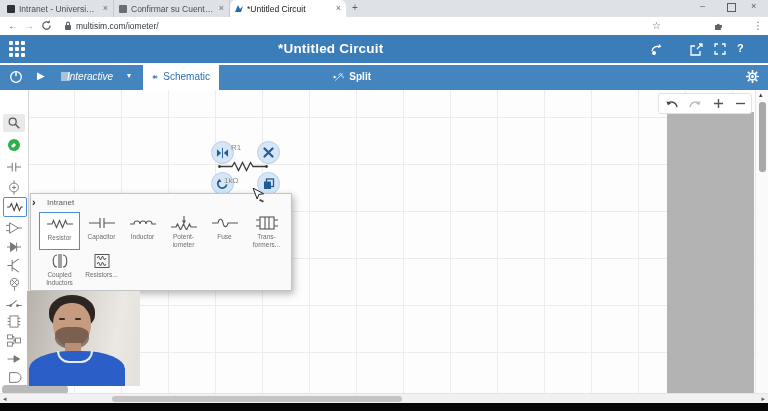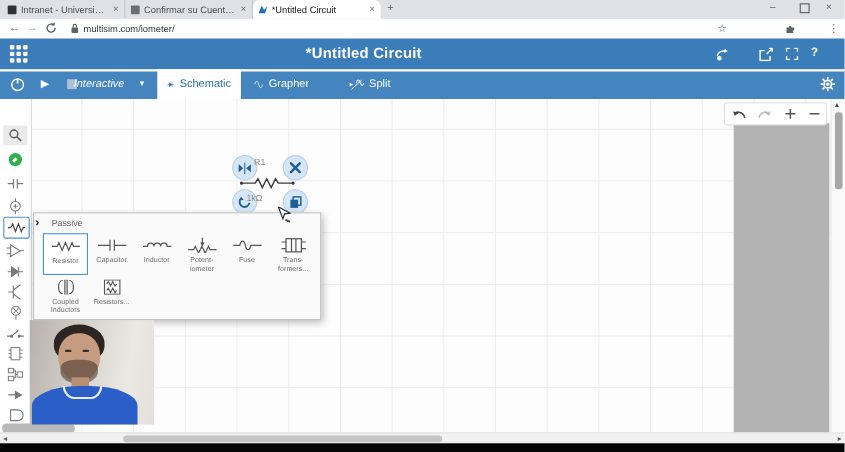--- a/index.html
+++ b/index.html
@@ -196,27 +196,21 @@
       <svg width="14" height="12" viewBox="0 0 14 12">
           <g stroke="#2a6fad" stroke-width="1.2">
             <line x1="0" y1="6" x2="4" y2="6"></line>
             <path d="M4 2.5L9.5 6 4 9.5z" fill="#2a6fad"></path>
             <line x1="9.5" y1="2" x2="9.5" y2="10"></line>
             <line x1="9.5" y1="6" x2="14" y2="6"></line>
           </g>
         </svg>
       <span>Schematic</span>
     </div>
-    <div class="viewtab" style="left:222px;width:68px;">
-      <svg width="15" height="11" viewBox="0 0 15 11">
-          <path d="M1 6c2-7 4.5-7 6.5 0s4.5 7 6.5 0" fill="none" stroke="#fff" stroke-width="1.3"></path>
-        </svg>
-      <span>Grapher</span>
-    </div>
-    <div class="viewtab" style="left:308px;width:56px;">
+    <div class="viewtab" style="left:324px;width:56px;font-weight:bold;">
       <svg width="16" height="12" viewBox="0 0 16 12">
           <path d="M1 4l4 2-4 2z" fill="#fff"></path>
           <path d="M14 1L3 11" stroke="#fff" stroke-width="1"></path>
           <path d="M8 4c1.5-4 3-4 4.5 0s3 4 3.5 0" fill="none" stroke="#fff" stroke-width="1.1"></path>
         </svg>
       <span>Split</span>
     </div>
     <span class="abs" style="left:745px;top:6px;">
       <svg width="15" height="15" viewBox="0 0 16 16">
           <g stroke="#fff" stroke-width="1.7">
@@ -365,21 +359,21 @@
     <svg width="50" height="13" viewBox="0 0 50 13">
         <path d="M1 6.5h13l2.5-4 4 8 4-8 4 8 4-8 2.5 4h13" fill="none" stroke="#3a3a3a" stroke-width="1.3"></path>
         <circle cx="1.5" cy="6.5" r="1.4" fill="#3a3a3a"></circle>
         <circle cx="48.5" cy="6.5" r="1.4" fill="#3a3a3a"></circle>
       </svg>
   </div>
   <span class="reflabel" style="left:224px;top:176px;text-align:right;">1kΩ</span>
 
   <div class="popup">
     <span class="pchev">›</span>
-    <span class="ptitle">Passive</span>
+    <span class="ptitle">Intranet</span>
 
     <div class="pitem sel" style="left:8px;top:18px;">
       <svg width="26" height="14" viewBox="0 0 26 14">
           <path d="M0 7h5l1.5-3.5 3 7 3-7 3 7 3-7L20 7h6" fill="none" stroke="#555" stroke-width="1.1"></path>
         </svg>
       <span class="plabel">Resistor</span>
     </div>
     <div class="pitem" style="left:50px;top:18px;">
       <svg width="26" height="14" viewBox="0 0 26 14">
           <path d="M0 7h11M15 7h11M11 2v10M15 2v10" fill="none" stroke="#555" stroke-width="1.1"></path>

